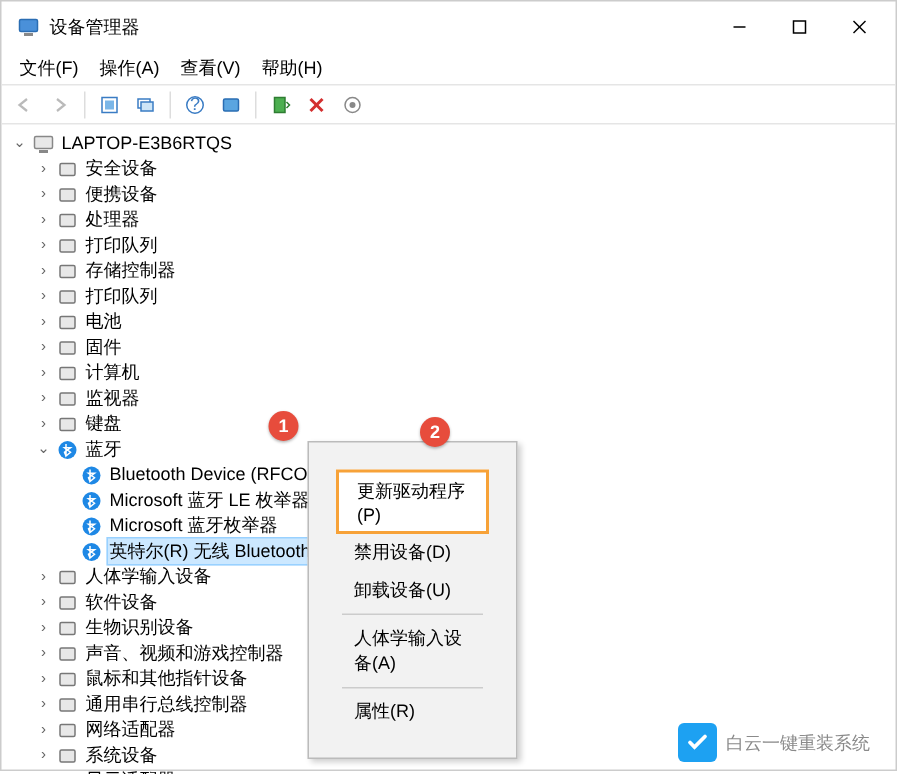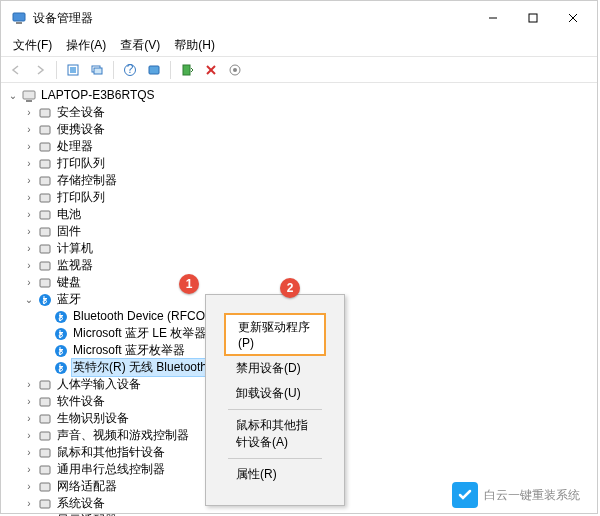--- a/index.html
+++ b/index.html
@@ -381,21 +381,21 @@
         </div>
       </div>
   </div>
 </div>
 
 <div class="ctxmenu">
   <div class="ctxitem hi">更新驱动程序(P)</div>
   <div class="ctxitem">禁用设备(D)</div>
   <div class="ctxitem">卸载设备(U)</div>
   <div class="ctxsep"></div>
-  <div class="ctxitem">鼠标和其他指针设备(A)</div>
+  <div class="ctxitem">人体学输入设备(A)</div>
   <div class="ctxsep"></div>
   <div class="ctxitem">属性(R)</div>
 </div>
 
 <div class="badge" style="left:179px; top:274px;">1</div>
 <div class="badge" style="left:280px; top:278px;">2</div>
 
 <div class="watermark">
   <div class="wm-icon">
     <svg width="16" height="16" viewBox="0 0 16 16">

